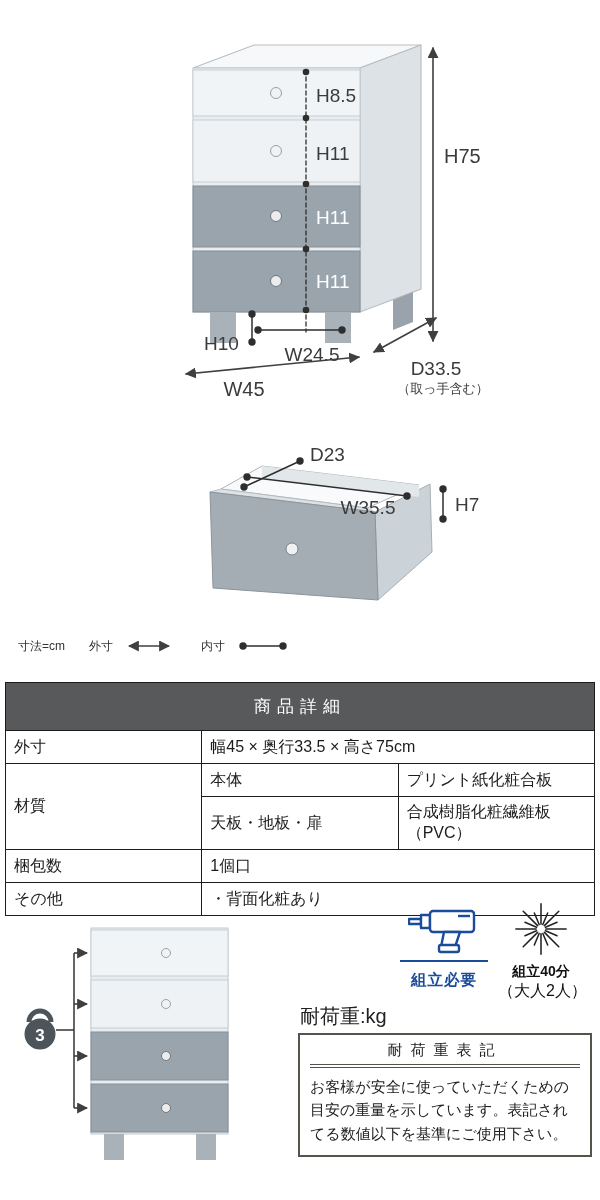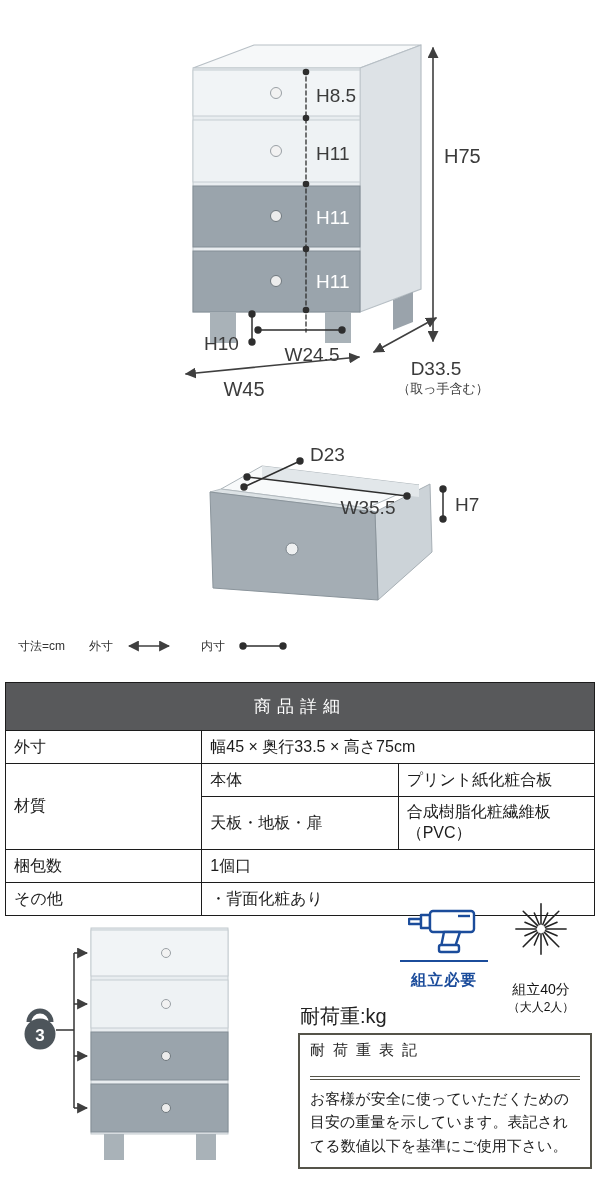--- a/index.html
+++ b/index.html
@@ -33,30 +33,30 @@
   td.c2{width:116px;}
 
   
   .bottom{position:absolute;left:0;top:900px;width:600px;height:300px;}
   .drill-block{position:absolute;left:400px;top:2px;width:88px;text-align:center;}
   .drill-label{
     margin-top:2px;border-top:2.5px solid #1b4c9b;padding-top:8px;
     color:#1b4c9b;font-weight:bold;font-size:15.5px;letter-spacing:1px;white-space:nowrap;
   }
   .burst-block{position:absolute;left:498px;top:0;width:86px;text-align:center;}
-  .burst-line1{font-size:14px;font-weight:normal;color:#111;margin-top:19px;white-space:nowrap;}
-  .burst-line2{font-size:12px;color:#111;white-space:nowrap;}
+  .burst-line1{font-size:14px;font-weight:bold;color:#111;margin-top:1px;white-space:nowrap;}
+  .burst-line2{font-size:16px;color:#111;white-space:nowrap;}
   .load-label{position:absolute;left:300px;top:103px;font-size:20px;color:#222;}
   .notice-box{
     position:absolute;left:298px;top:133px;width:294px;box-sizing:border-box;
     border:2px solid #55544a;padding:6px 10px 10px 10px;background:#fff;
   }
   .notice-title{
-    font-size:15px;color:#222;letter-spacing:8px;
-    padding-bottom:16px;border-bottom:4px double #55544a;white-space:nowrap;
+    text-align:center;font-size:15px;color:#222;letter-spacing:8px;
+    padding-bottom:4px;border-bottom:4px double #55544a;white-space:nowrap;
   }
   .notice-body{margin-top:7px;font-size:15px;line-height:1.55;color:#222;text-align:left;}
 </style>
 </head>
 <body>
 
 <svg class="abs" style="left:0;top:0" width="600" height="638" viewBox="0 0 600 638">
   <defs>
     <marker id="ah" viewBox="0 0 10 10" refX="9" refY="5" markerWidth="11" markerHeight="11" markerUnits="userSpaceOnUse" orient="auto-start-reverse">
       <path d="M0,0 L10,5 L0,10 Z" fill="#3f3f3f"></path>

